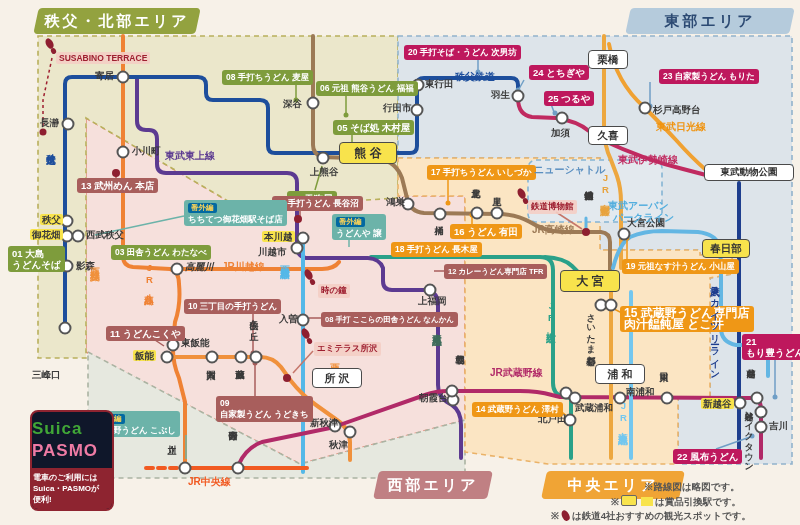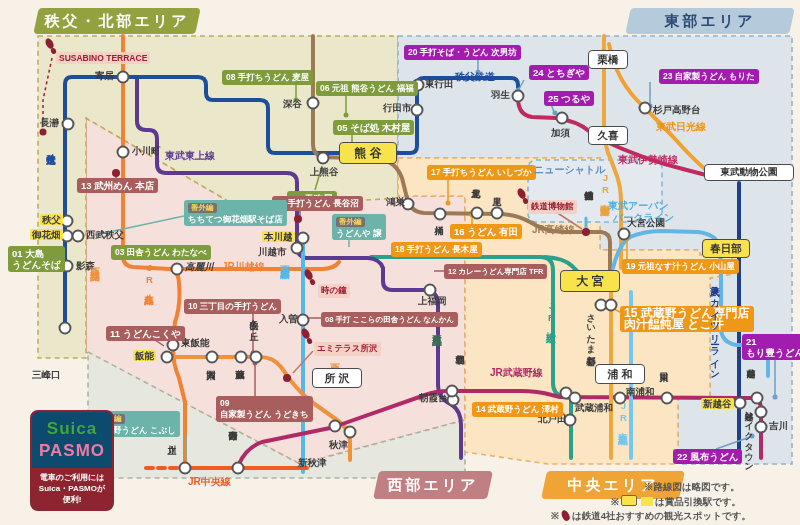--- a/index.html
+++ b/index.html
@@ -10,25 +10,25 @@
   
   .st{position:absolute;font-size:9.5px;font-weight:bold;color:#3a3a3a;white-space:nowrap;line-height:11px;}
   .st.v{writing-mode:vertical-rl;text-orientation:upright;font-size:9px;line-height:10px;}
   .st.y{background:#f8e34c;padding:0 2px;border-radius:2px;}
   .stbox{position:absolute;background:#fff;border:1.6px solid #4a4a4a;border-radius:4px;font-weight:bold;
          display:flex;align-items:center;justify-content:center;color:#333;z-index:3;}
   .stbox.ybx{background:#f8e34c;}
   
   .shop{position:absolute;color:#fff;font-weight:bold;border-radius:3px;padding:2px 4px;
         white-space:pre;line-height:11px;text-align:left;}
-  .c-g{background:#7e9c3c;} .c-r{background:#a85e5c;} .c-o{background:#ef9716;} .c-b{background:#a21caf;}
+  .c-g{background:#7e9c3c;} .c-r{background:#a85e5c;} .c-o{background:#ef9716;} .c-b{background:#be185d;}
   
   .extra{position:absolute;background:#6cb3a9;color:#fff;font-weight:bold;font-size:8.5px;
          border-radius:3px;padding:2px 4px;line-height:10px;white-space:nowrap;}
-  .extra .badge{background:#737373;color:#f2d05a;font-size:7.5px;padding:0 3px;border-radius:2px;
+  .extra .badge{background:#0369a1;color:#f2d05a;font-size:7.5px;padding:0 3px;border-radius:2px;
                 display:inline-block;margin-bottom:1px;}
   
   .spot{position:absolute;color:#9e1f30;font-weight:bold;font-size:8.5px;background:rgba(244,206,196,.9);
         padding:1px 3px;border-radius:2px;white-space:nowrap;}
   .boot{position:absolute;width:14px;height:17px;}
   .boot::before{content:"";position:absolute;left:2px;top:0;width:7px;height:11px;background:#8e1f30;
                 border-radius:50% 50% 46% 46%;transform:rotate(-28deg);}
   .boot::after{content:"";position:absolute;left:7px;top:10px;width:5px;height:6px;background:#8e1f30;
                border-radius:50%;transform:rotate(-28deg);}
   
@@ -48,21 +48,21 @@
   .area-central::before{background:#f0a435;}
   
   .legend{position:absolute;z-index:4;color:#555;font-size:9.5px;font-weight:bold;white-space:nowrap;}
   .ic-stbox{display:inline-block;width:14px;height:9px;background:#f8e34c;border:1.3px solid #666;
             border-radius:2px;vertical-align:-1px;margin:0 2px;}
   .ic-sw{display:inline-block;width:12px;height:9px;background:#f8e34c;vertical-align:-1px;margin:0 2px;}
   .ic-boot{display:inline-block;width:7px;height:11px;background:#8e1f30;border-radius:60% 60% 50% 50%;
            transform:rotate(-25deg);vertical-align:-2px;margin:0 3px;}
   
   .card{position:absolute;left:30px;top:410px;width:80px;z-index:4;border:2.5px solid #8e2430;border-radius:8px;
-        background:#0c4a6e;overflow:hidden;text-align:center;}
+        background:#0f172a;overflow:hidden;text-align:left;}
   .card .suica{color:#41a737;font-weight:bold;font-size:17px;letter-spacing:1px;padding-top:7px;}
   .card .pasmo{color:#ee7ba4;font-weight:bold;font-size:17px;letter-spacing:1px;padding:2px 0 7px;}
   .card .note{background:#8e2430;color:#fff;font-size:8px;line-height:11px;padding:4px 1px;white-space:pre-line;font-weight:bold;}
 </style>
 </head>
 <body>
 
 <div class="stage">
 
   <svg width="800" height="525" viewBox="0 0 800 525">
@@ -235,21 +235,21 @@
       <div class="st" style="left: 32px; top: 321px; margin-top: 48px;">三峰口</div>
       <div class="st" style="left: 185px; top: 261px; font-style: italic;">高麗川</div>
       <div class="st y" style="left: 262px; top: 231px;">本川越</div>
       <div class="st" style="left: 258px; top: 246px;">川越市</div>
       <div class="st" style="left: 279px; top: 313px;">入曽</div>
       <div class="st y" style="left: 133px; top: 350px;">飯能</div>
       <div class="st" style="left: 181px; top: 337px;">東飯能</div>
       <div class="st v" style="left: 206px; top: 363px;">入間市</div>
       <div class="st v" style="left: 235px; top: 363px;">武蔵藤沢</div>
       <div class="st v" style="left: 249px; top: 314px;">狭山ヶ丘</div>
-      <div class="st" style="left: 298px; top: 417px; margin-top: 40px;">新秋津</div>
+      <div class="st" style="left: 310px; top: 417px;">新秋津</div>
       <div class="st" style="left: 329px; top: 439px;">秋津</div>
       <div class="st" style="left: 418px; top: 295px;">上福岡</div>
       <div class="st" style="left: 419px; top: 392px;">朝霞台</div>
       <div class="st v" style="left: 455px; top: 348px;">北朝霞</div>
       <div class="st" style="left: 386px; top: 196px;">鴻巣</div>
       <div class="st v" style="left: 434px; top: 219px;">桶川</div>
       <div class="st v" style="left: 471px; top: 182px;">北上尾</div>
       <div class="st v" style="left: 492px; top: 190px;">上尾</div>
       <div class="st" style="left: 627px; top: 217px;">大宮公園</div>
       <div class="st v" style="left: 586px; top: 308px;">さいたま新都心</div>

